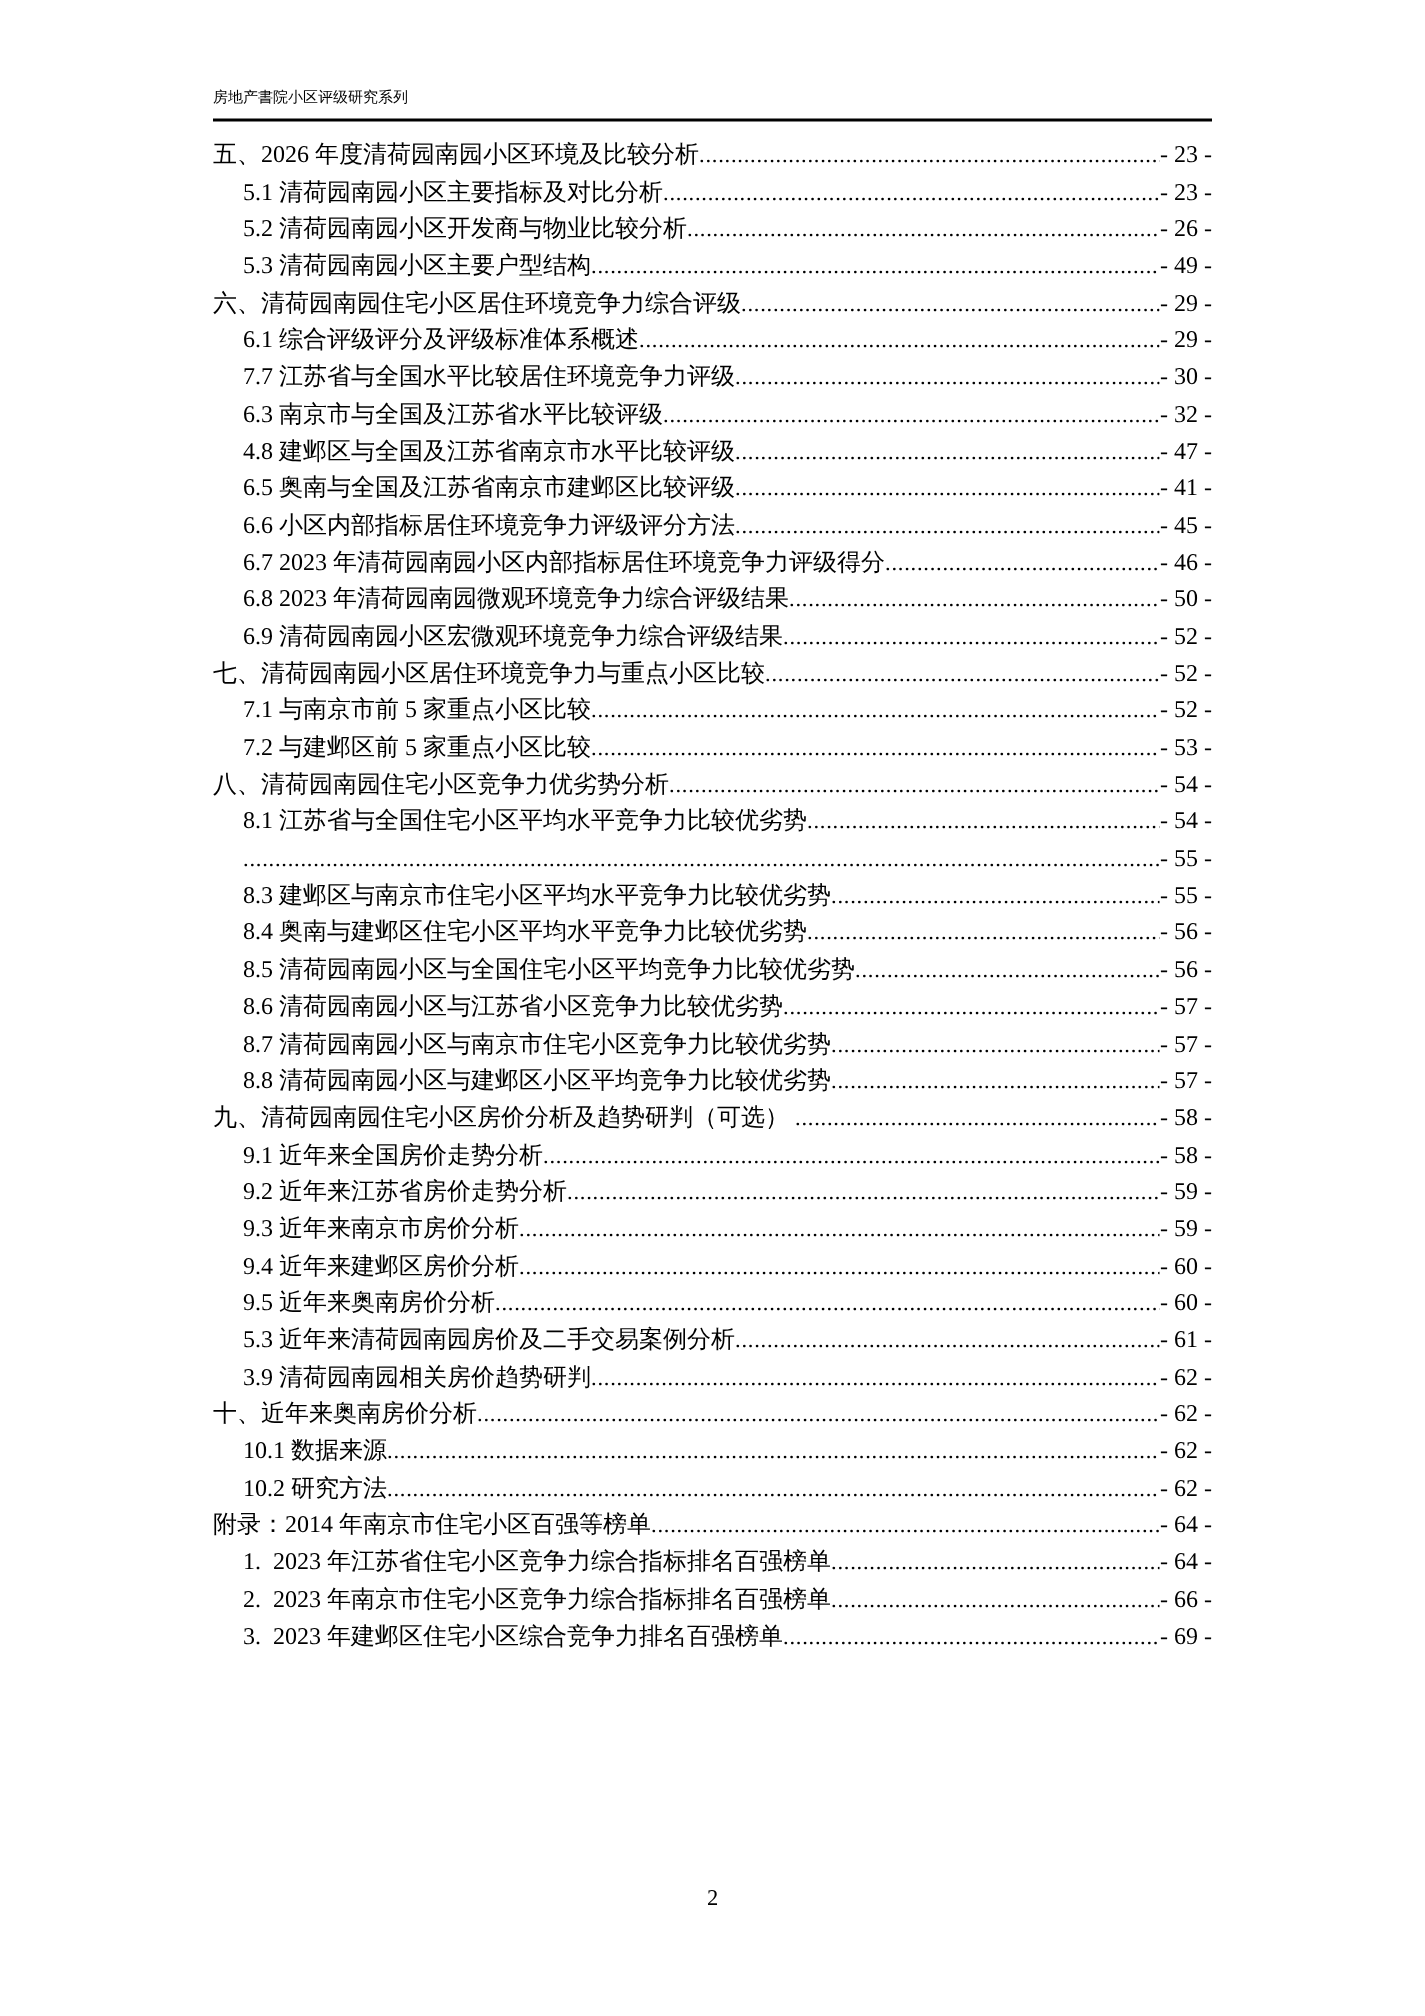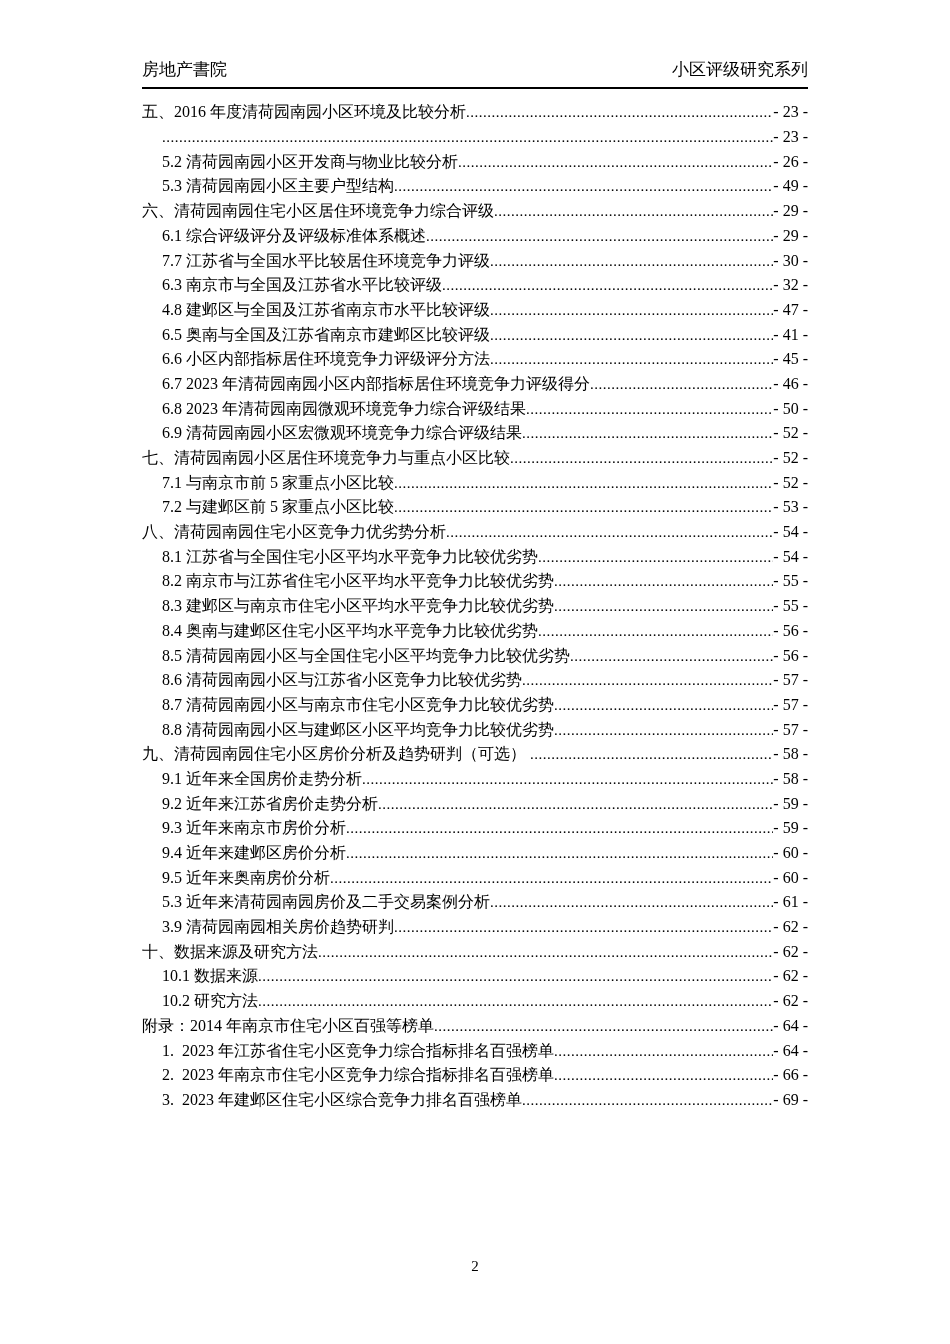--- a/index.html
+++ b/index.html
@@ -17,26 +17,25 @@
     overflow: hidden;
   }
   .content {
     position: absolute;
     left: 142px;
     width: 666px;
     top: 0;
   }
   .header {
     display: flex;
-    justify-content: space-between;
     align-items: flex-end;
     padding-top: 60px;
     padding-bottom: 7px;
     border-bottom: 2.5px solid #000000;
-    font-size: 17px;
+    font-size: 10px;
     line-height: 1.2;
   }
   .toc {
     margin-top: 11px;
     font-size: 16px;
   }
   .toc-row {
     display: flex;
     align-items: baseline;
     height: 24.7px;
@@ -75,25 +74,26 @@
 <body>
 
 <div class="page">
   <div class="content">
     <div class="header">
       <span>房地产書院</span>
       <span>小区评级研究系列</span>
     </div>
     <div class="toc">
         <div class="toc-row">
-          <span class="toc-title">五、2016 年度清荷园南园小区环境及比较分析</span>
+          <span class="toc-title">五、2026 年度清荷园南园小区环境及比较分析</span>
           <span class="leader">............................................................................................................................................................................................................................................................................................................</span>
           <span class="toc-page">- 23 -</span>
         </div>
         <div class="toc-row l2">
+          <span class="toc-title">5.1 清荷园南园小区主要指标及对比分析</span>
           <span class="leader">............................................................................................................................................................................................................................................................................................................</span>
           <span class="toc-page">- 23 -</span>
         </div>
         <div class="toc-row l2">
           <span class="toc-title">5.2 清荷园南园小区开发商与物业比较分析</span>
           <span class="leader">............................................................................................................................................................................................................................................................................................................</span>
           <span class="toc-page">- 26 -</span>
         </div>
         <div class="toc-row l2">
           <span class="toc-title">5.3 清荷园南园小区主要户型结构</span>
@@ -169,21 +169,20 @@
           <span class="toc-title">八、清荷园南园住宅小区竞争力优劣势分析</span>
           <span class="leader">............................................................................................................................................................................................................................................................................................................</span>
           <span class="toc-page">- 54 -</span>
         </div>
         <div class="toc-row l2">
           <span class="toc-title">8.1 江苏省与全国住宅小区平均水平竞争力比较优劣势</span>
           <span class="leader">............................................................................................................................................................................................................................................................................................................</span>
           <span class="toc-page">- 54 -</span>
         </div>
         <div class="toc-row l2">
-          <span class="toc-title">8.2 南京市与江苏省住宅小区平均水平竞争力比较优劣势</span>
           <span class="leader">............................................................................................................................................................................................................................................................................................................</span>
           <span class="toc-page">- 55 -</span>
         </div>
         <div class="toc-row l2">
           <span class="toc-title">8.3 建邺区与南京市住宅小区平均水平竞争力比较优劣势</span>
           <span class="leader">............................................................................................................................................................................................................................................................................................................</span>
           <span class="toc-page">- 55 -</span>
         </div>
         <div class="toc-row l2">
           <span class="toc-title">8.4 奥南与建邺区住宅小区平均水平竞争力比较优劣势</span>
@@ -244,21 +243,21 @@
           <span class="toc-title">5.3 近年来清荷园南园房价及二手交易案例分析</span>
           <span class="leader">............................................................................................................................................................................................................................................................................................................</span>
           <span class="toc-page">- 61 -</span>
         </div>
         <div class="toc-row l2">
           <span class="toc-title">3.9 清荷园南园相关房价趋势研判</span>
           <span class="leader">............................................................................................................................................................................................................................................................................................................</span>
           <span class="toc-page">- 62 -</span>
         </div>
         <div class="toc-row">
-          <span class="toc-title">十、数据来源及研究方法</span>
+          <span class="toc-title">十、近年来奥南房价分析</span>
           <span class="leader">............................................................................................................................................................................................................................................................................................................</span>
           <span class="toc-page">- 62 -</span>
         </div>
         <div class="toc-row l2">
           <span class="toc-title">10.1 数据来源</span>
           <span class="leader">............................................................................................................................................................................................................................................................................................................</span>
           <span class="toc-page">- 62 -</span>
         </div>
         <div class="toc-row l2">
           <span class="toc-title">10.2 研究方法</span>

